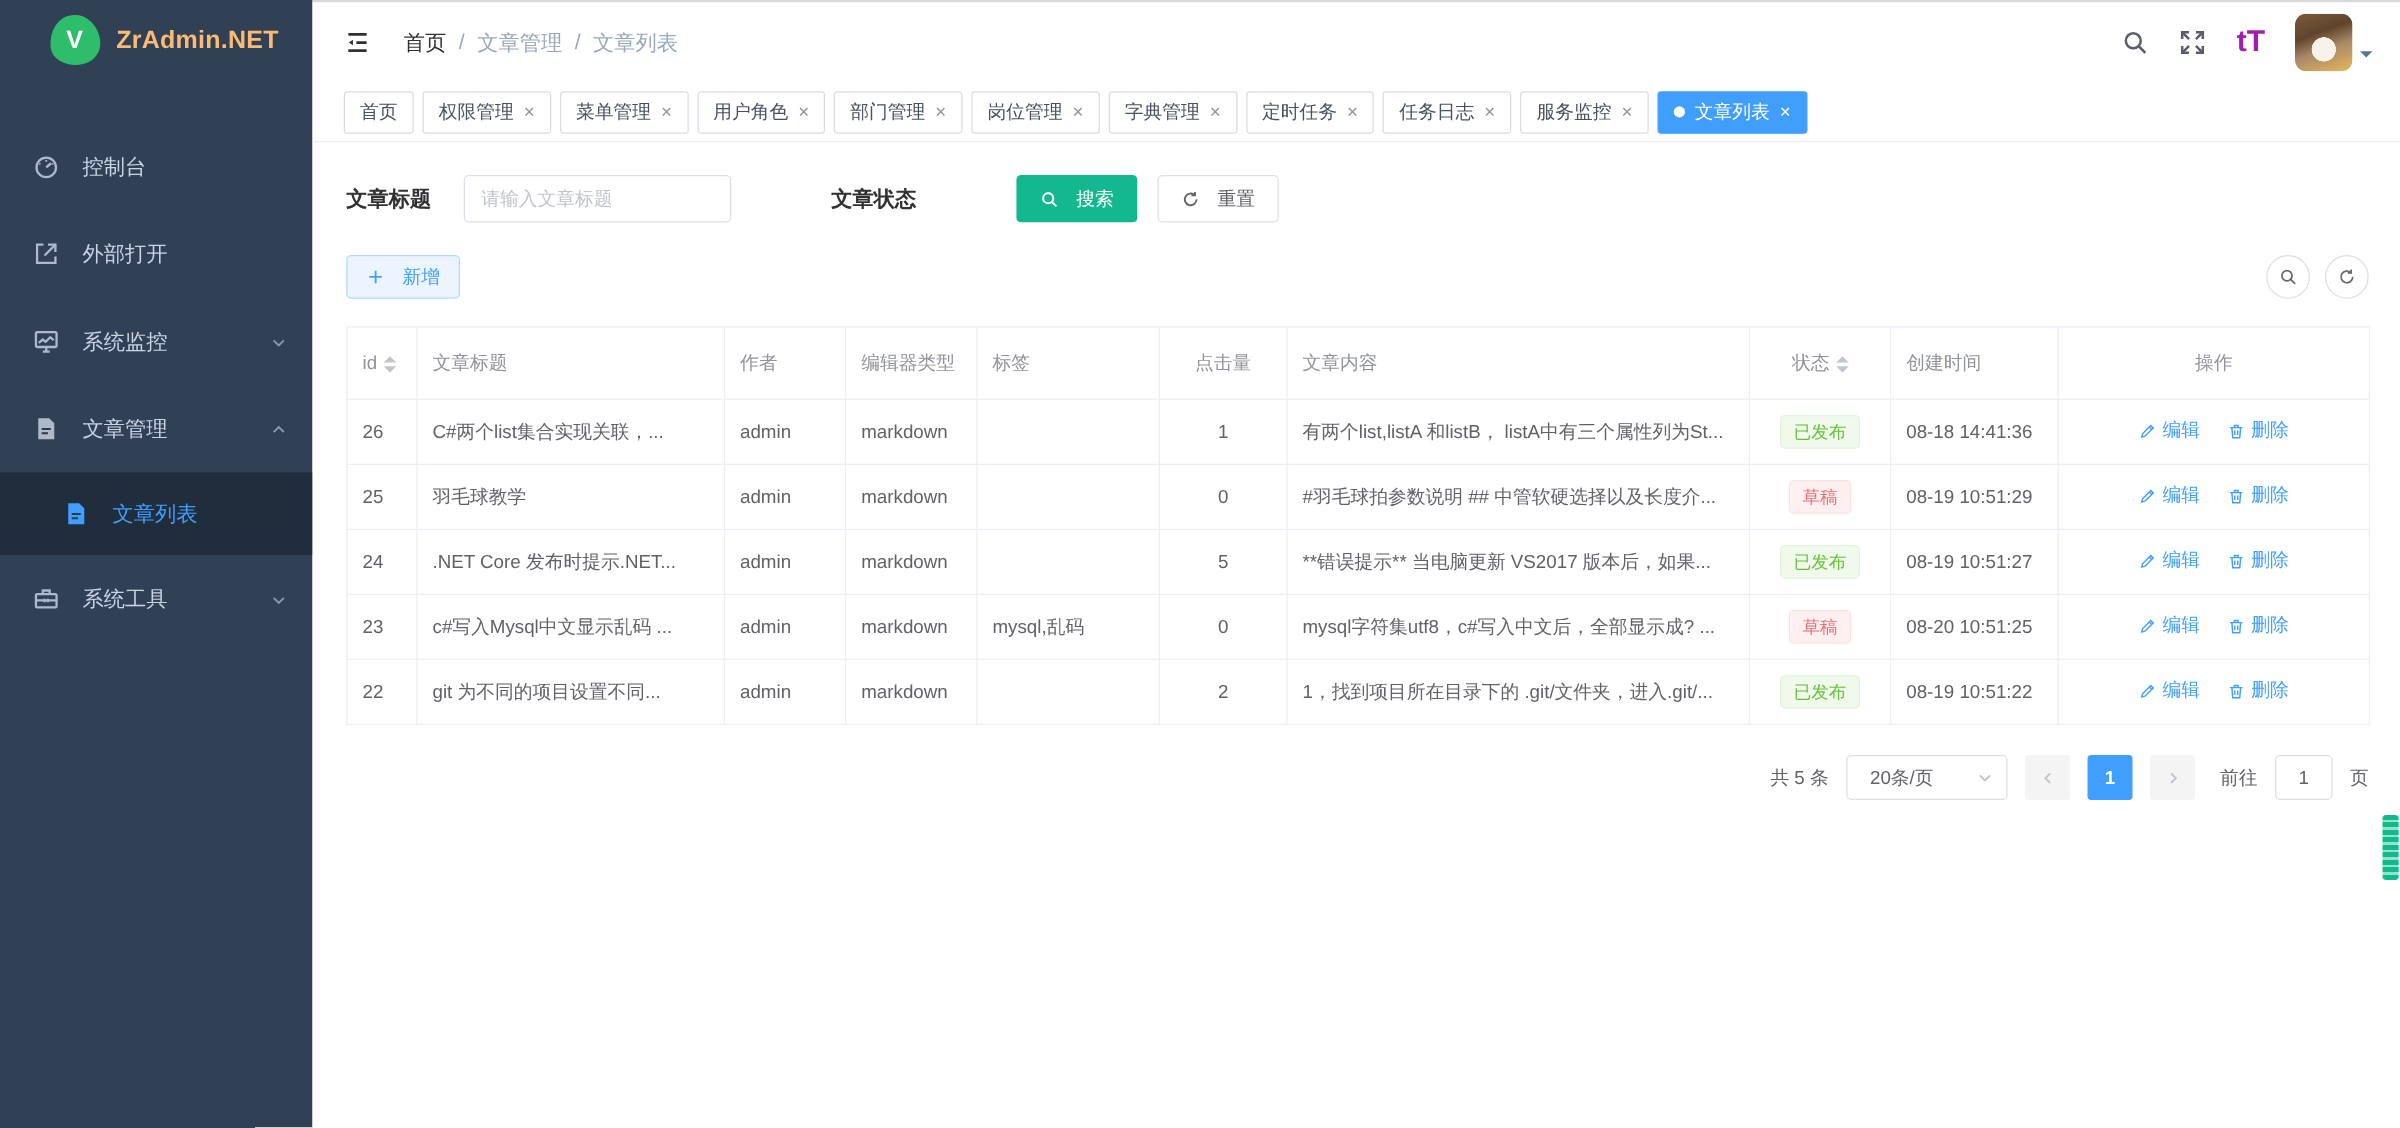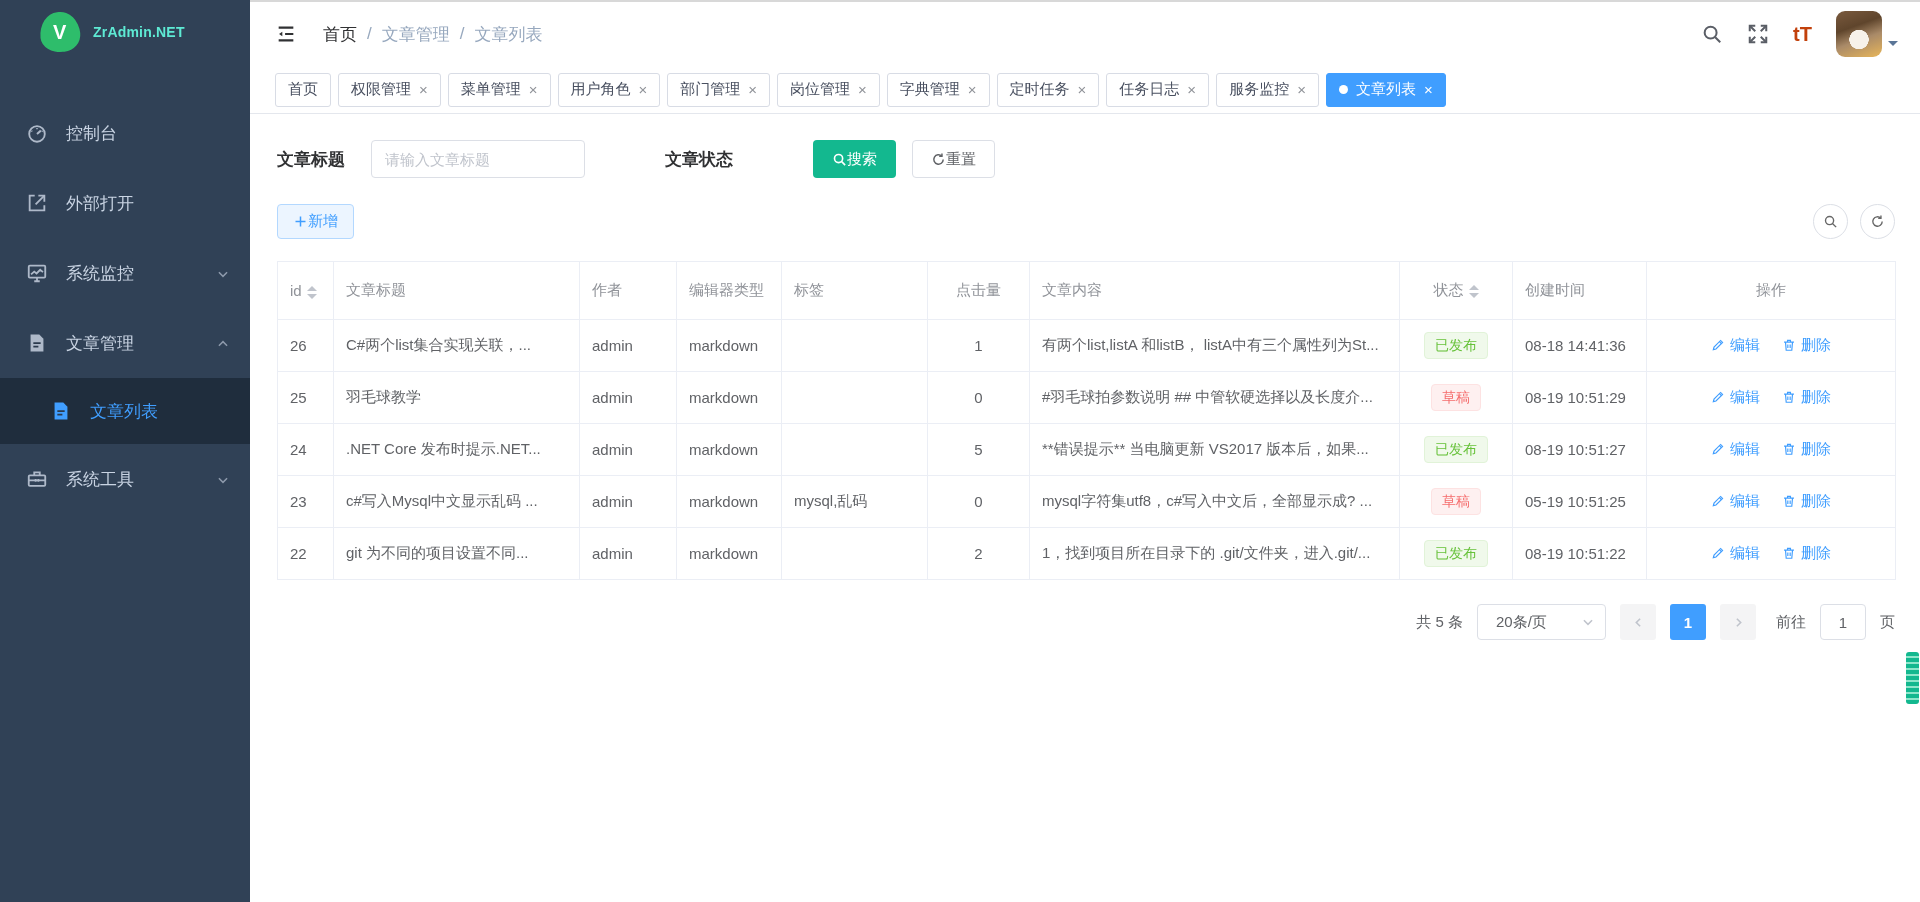--- a/index.html
+++ b/index.html
@@ -5,21 +5,21 @@
   * { box-sizing: border-box; margin: 0; padding: 0; }
   html,body { width:1920px; height:902px; overflow:hidden; }
   body { font-family:"Liberation Sans","DejaVu Sans",sans-serif; display:flex; background:#fff; color:#303133; }
 
   
   .sidebar { width:250px; flex-shrink:0; background:#304156; height:100%; }
   .logo-row { height:64px; display:flex; align-items:center; padding-left:40px; gap:13px; }
   .logo-badge { width:40px; height:40px; background:#2ebd6b; border-radius:48% 48% 44% 52% / 60% 58% 42% 40%;
     display:flex; align-items:center; justify-content:center; color:#fff; font-weight:bold; font-size:20px; transform:rotate(-6deg);}
   .logo-badge span{ transform:rotate(6deg); }
-  .logo-title { color:#5eead4; font-weight:bold; font-size:14px; letter-spacing:.2px; }
+  .logo-title { color:#fdba74; font-weight:bold; font-size:20px; letter-spacing:.2px; }
   .menu { padding-top:34px; }
   .menu-item { height:70px; display:flex; align-items:center; padding:0 20px 0 26px; color:#c9d4e3; font-size:17px; cursor:pointer; }
   .menu-item .icon { width:22px; height:22px; margin-right:18px; color:#aeb9c9; flex-shrink:0; }
   .menu-item .icon svg { width:22px; height:22px; }
   .menu-label { flex:1; }
   .menu-arrow { width:14px; height:14px; color:#8d99ab; }
   .menu-arrow svg { width:14px; height:14px; }
   .menu-arrow.up svg { transform:rotate(180deg); }
   .menu-item.sub { background:#1f2d3d; padding-left:50px; height:66px; }
   .menu-item.sub.active, .menu-item.sub.active .icon { color:#409eff; }
@@ -30,21 +30,21 @@
   .topbar { height:64px; display:flex; align-items:center; padding:0 22px 0 25px; background:#fff; }
   .fold-btn { width:22px; height:22px; color:#303133; cursor:pointer; margin-right:26px; }
   .fold-btn svg { width:22px; height:22px; }
   .breadcrumb { display:flex; align-items:center; gap:10px; font-size:17px; }
   .crumb-home { color:#303133; cursor:pointer; }
   .crumb-sep { color:#97a8be; }
   .crumb { color:#97a8be; }
   .topbar-right { margin-left:auto; display:flex; align-items:center; gap:24px; }
   .tool-icon { width:22px; height:22px; color:#5a5e66; cursor:pointer; }
   .tool-icon svg { width:22px; height:22px; }
-  .font-tool { font-size:20px; color:#c2410c; font-weight:bold; cursor:pointer; line-height:1; }
+  .font-tool { font-size:24px; color:#a21caf; font-weight:bold; cursor:pointer; line-height:1; }
   .avatar-wrap { display:flex; align-items:flex-end; gap:6px; cursor:pointer; }
   .avatar { width:46px; height:46px; border-radius:9px;
     background:
       radial-gradient(circle at 50% 62%, #f7f2ea 0 26%, rgba(0,0,0,0) 27%),
       linear-gradient(160deg,#7a5a3e 0%, #5f452c 35%, #a98a68 60%, #e8b65a 100%); }
   .avatar-caret { width:0; height:0; border:5px solid transparent; border-top-color:#5a7597; margin-bottom:6px; }
 
   
   .tabbar { height:48px; display:flex; align-items:center; gap:7px; padding:0 25px; background:#fff;
     border-bottom:1px solid #e4e7ed; }
@@ -62,21 +62,21 @@
   .filter-label { font-size:17px; font-weight:bold; color:#303133; margin-right:26px; }
   .text-input { width:214px; height:38px; border:1px solid #dcdfe6; border-radius:4px; padding:0 13px;
     font-size:15px; color:#606266; font-family:inherit; outline:none; }
   .text-input::placeholder { color:#c0c4cc; }
   .filter-label.second { margin-left:80px; }
   .select-box { width:216px; height:38px; border:1px solid #dcdfe6; border-radius:4px; padding:0 13px;
     display:flex; align-items:center; justify-content:space-between; cursor:pointer; }
   .select-placeholder { color:#c0c4cc; font-size:15px; }
   .select-arrow { width:14px; height:14px; color:#c0c4cc; }
   .select-arrow svg { width:14px; height:14px; }
-  .btn { height:38px; border-radius:4px; font-size:15px; display:inline-flex; align-items:center; gap:0;
+  .btn { height:38px; border-radius:4px; font-size:15px; display:inline-flex; align-items:center; gap:14px;
     padding:0 18px; cursor:pointer; border:1px solid transparent; font-family:inherit; }
   .btn .icon, .btn .icon svg { width:15px; height:15px; }
   .btn-search { background:#13b88f; color:#fff; margin-left:54px; }
   .btn-reset { background:#fff; border-color:#dcdfe6; color:#606266; margin-left:16px; }
   .btn-add { background:#ecf5ff; border-color:#b3d8ff; color:#409eff; height:35px; padding:0 15px; }
 
   .toolbar-row { display:flex; margin-bottom:22px; }
   .toolbar-right { margin-left:auto; display:flex; gap:12px; }
   .circle-btn { width:35px; height:35px; border-radius:50%; border:1px solid #dcdfe6; background:#fff;
     display:flex; align-items:center; justify-content:center; color:#666; cursor:pointer; }
@@ -423,21 +423,21 @@
           </tr>
           <tr>
             <td class="">23</td>
             <td class="">c#写入Mysql中文显示乱码 ...</td>
             <td class="">admin</td>
             <td class="">markdown</td>
             <td class="">mysql,乱码</td>
             <td class="al-c">0</td>
             <td class="">mysql字符集utf8，c#写入中文后，全部显示成? ...</td>
             <td class="al-c"><span class="badge draft">草稿</span></td>
-            <td class="">05-19 10:51:25</td>
+            <td class="">08-20 10:51:25</td>
             <td class="al-c"><span class="action">
                 <svg viewBox="0 0 24 24" fill="none" stroke="currentColor" stroke-width="2">
                   <path d="M4 20l1.2-4.5L16.5 4.2l3.3 3.3L8.5 18.8 4 20z"></path>
                   <path d="M14.5 6.2l3.3 3.3"></path>
                 </svg>
                 <span>编辑</span>
               </span><span class="action">
                 <svg viewBox="0 0 24 24" fill="none" stroke="currentColor" stroke-width="2">
                   <path d="M3.5 7h17M9.5 7V4h5v3M6 7l1.2 14h9.6L18 7M10 11v6M14 11v6"></path>
                 </svg>

